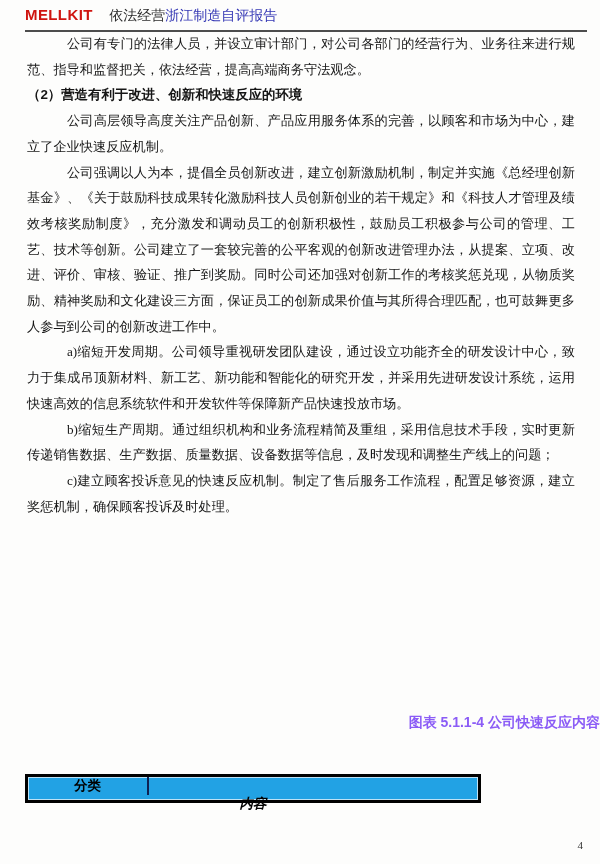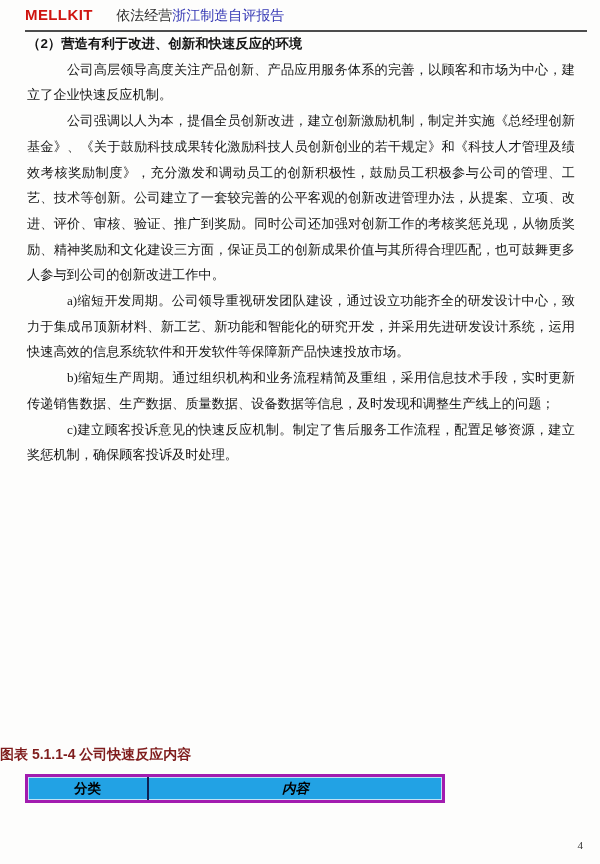--- a/index.html
+++ b/index.html
@@ -14,48 +14,49 @@
   }
   .hdr{
     position:absolute;left:25px;right:13px;top:6px;
     padding-bottom:5px;
     border-bottom:2px solid #4d4d4d;
     font-size:14px;white-space:nowrap;
   }
   .brand{
     color:#cf1510;
     font-family:"Liberation Sans","DejaVu Sans",sans-serif;
-    font-weight:bold;font-size:15px;letter-spacing:.4px;margin-right:20px;
+    font-weight:bold;font-size:15px;letter-spacing:.4px;margin-right:13px;
   }
   .hdr-black{color:#2b2b2b;}
   .hdr-blue{color:#3437b4;}
   .content{
     position:absolute;left:27px;right:25px;top:31px;
     font-size:13.2px;line-height:25.7px;
     text-align:justify;
   }
   .content p{margin:0;text-indent:40px;}
   .content p.h2{
     font-weight:bold;text-indent:0;
     font-family:"Liberation Sans","DejaVu Sans",sans-serif;
     font-size:13.4px;
   }
   .caption{
-    position:absolute;left:0;width:600px;top:746px;
-    text-align:left;font-weight:bold;font-size:14px;
+    position:absolute;left:0;width:600px;top:714px;
+    text-align:right;font-weight:bold;font-size:14px;
     font-family:"Liberation Sans","DejaVu Sans",sans-serif;
-    color:#7f1d1d;
+    color:#8b5cf6;
   }
   .tbl{
     position:absolute;left:25px;top:774px;
-    width:420px;height:29px;box-sizing:border-box;
-    border:3px solid #a21caf;
+    width:456px;height:29px;box-sizing:border-box;
+    border:3px solid #000000;
     background:#22a2e4;
     box-shadow:inset 0 0 0 1px #bfe2f5;
     display:flex;
+    flex-direction:column;
   }
   .cell{
     display:flex;align-items:center;justify-content:center;
     font-family:"Liberation Sans","DejaVu Sans",sans-serif;
     font-weight:bold;font-size:13.5px;color:#000;
   }
   .c1{width:121px;border-right:2px solid #0f2152;box-sizing:border-box;}
   .c2{flex:1;font-style:italic;}
   .pagenum{
     position:absolute;right:17px;bottom:13px;
@@ -66,20 +67,21 @@
 <body>
 
 <div class="page">
 
   <div class="hdr">
     <span class="brand">MELLKIT</span>
     <span class="hdr-black">依法经营</span><span class="hdr-blue">浙江制造自评报告</span>
   </div>
 
   <div class="content">
+    <p>公司有专门的法律人员，并设立审计部门，对公司各部门的经营行为、业务往来进行规范、指导和监督把关，依法经营，提高高端商务守法观念。</p>
     <p class="h2">（2）营造有利于改进、创新和快速反应的环境</p>
     <p>公司高层领导高度关注产品创新、产品应用服务体系的完善，以顾客和市场为中心，建立了企业快速反应机制。</p>
     <p>公司强调以人为本，提倡全员创新改进，建立创新激励机制，制定并实施《总经理创新基金》、《关于鼓励科技成果转化激励科技人员创新创业的若干规定》和《科技人才管理及绩效考核奖励制度》，充分激发和调动员工的创新积极性，鼓励员工积极参与公司的管理、工艺、技术等创新。公司建立了一套较完善的公平客观的创新改进管理办法，从提案、立项、改进、评价、审核、验证、推广到奖励。同时公司还加强对创新工作的考核奖惩兑现，从物质奖励、精神奖励和文化建设三方面，保证员工的创新成果价值与其所得合理匹配，也可鼓舞更多人参与到公司的创新改进工作中。</p>
     <p>a)缩短开发周期。公司领导重视研发团队建设，通过设立功能齐全的研发设计中心，致力于集成吊顶新材料、新工艺、新功能和智能化的研究开发，并采用先进研发设计系统，运用快速高效的信息系统软件和开发软件等保障新产品快速投放市场。</p>
     <p>b)缩短生产周期。通过组织机构和业务流程精简及重组，采用信息技术手段，实时更新传递销售数据、生产数据、质量数据、设备数据等信息，及时发现和调整生产线上的问题；</p>
     <p>c)建立顾客投诉意见的快速反应机制。制定了售后服务工作流程，配置足够资源，建立奖惩机制，确保顾客投诉及时处理。</p>
   </div>
 
   <div class="caption">图表 5.1.1-4 公司快速反应内容</div>
 

